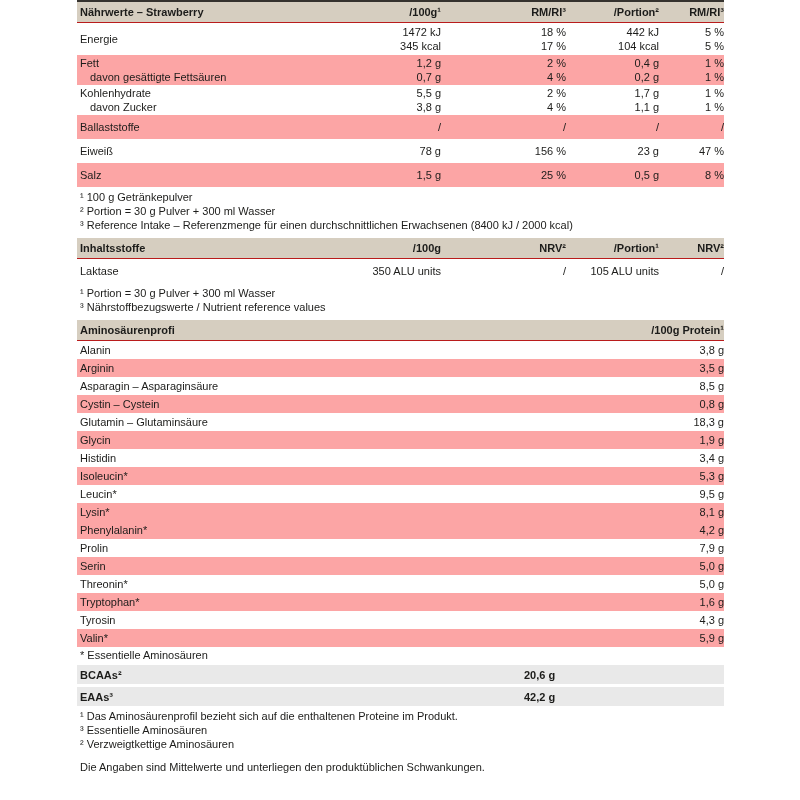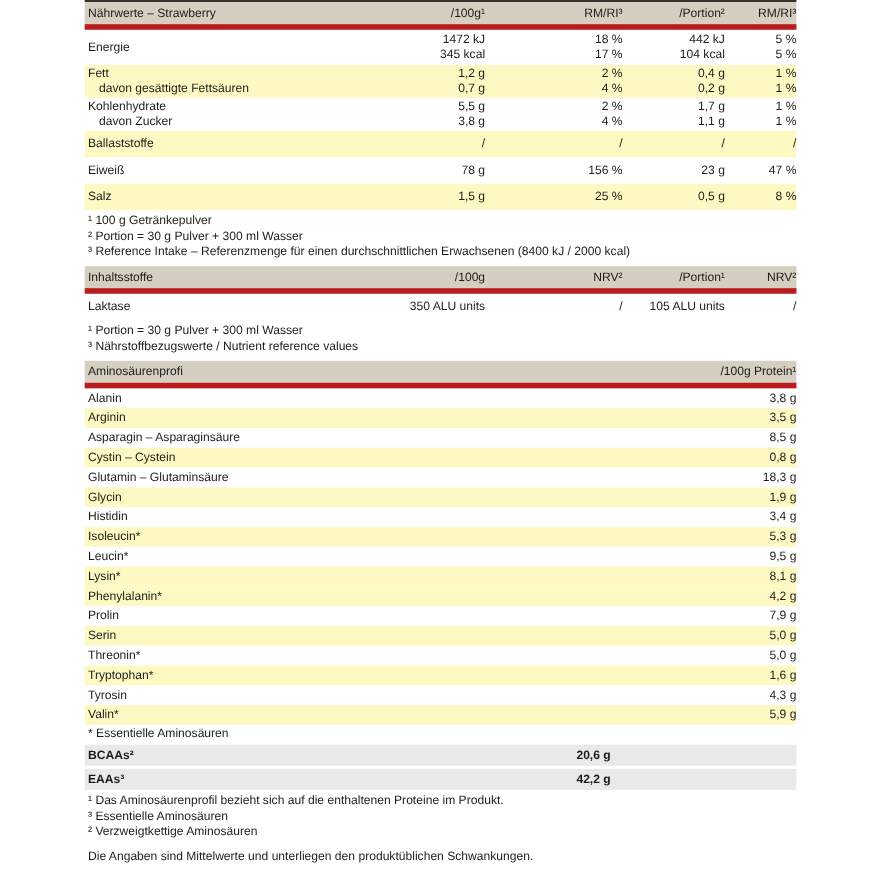--- a/index.html
+++ b/index.html
@@ -12,25 +12,25 @@
   .content{position:absolute;left:77px;top:0;width:647px;}
 
   
   .vline{display:flex;line-height:14px;}
   .lbl{flex:1;padding-left:3px;text-align:left;}
   .c1{width:100px;text-align:right;}
   .c2{width:125px;text-align:right;}
   .c3{width:93px;text-align:right;}
   .c4{width:65px;text-align:right;}
 
-  .gray{background:#fef9c3;}
+  .gray{background:#fca5a5;}
   .thead{
     background:#d6cec0;display:flex;align-items:flex-end;
-    padding:3px 0 3px 0;border-bottom:5px solid #b91c1c;
-    font-weight:normal;line-height:14px;justify-content:space-between;
+    padding:3px 0 3px 0;border-bottom:1px solid #b91c1c;
+    font-weight:bold;line-height:14px;justify-content:space-between;
   }
   .topborder{border-top:2px solid #35322e;}
 
   .row-single{padding:5px 0;}
   .row-energie{display:flex;align-items:center;padding:2px 0;}
   .row-energie .lbl{align-self:center;}
   .row-energie .vals{width:383px;}
   .row-group{padding:1px 0;}
   .subline{}
   .subline .lbl{padding-left:13px;}

